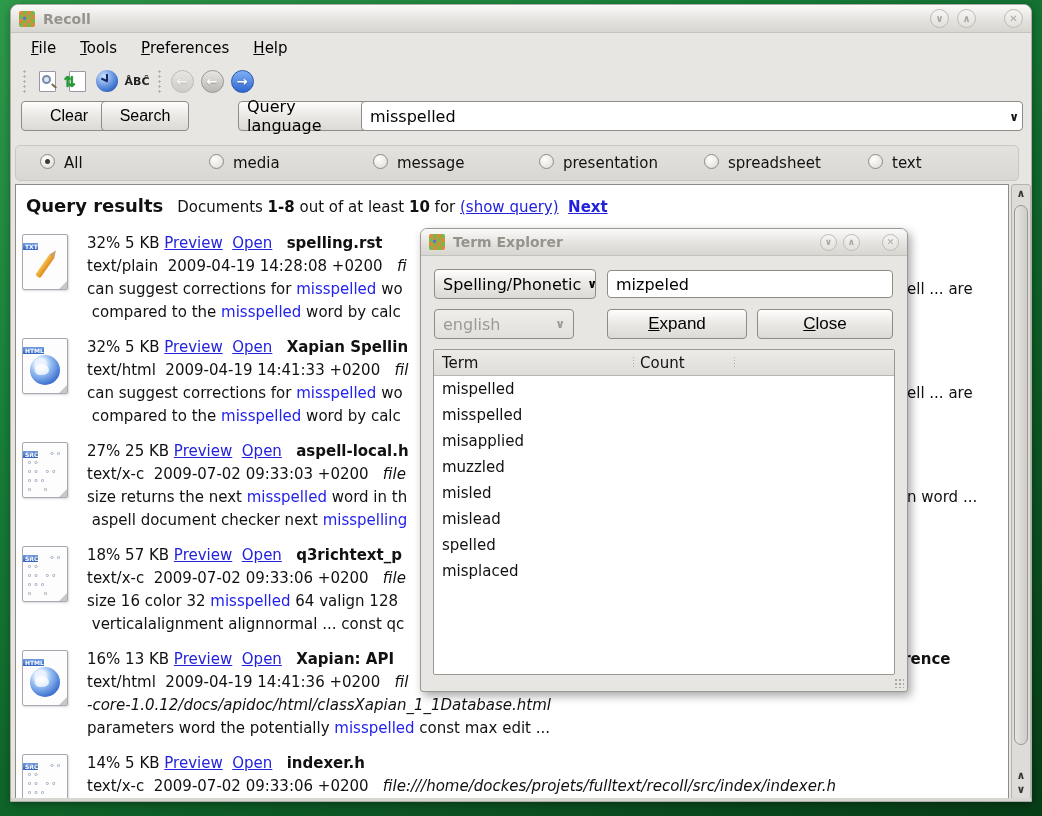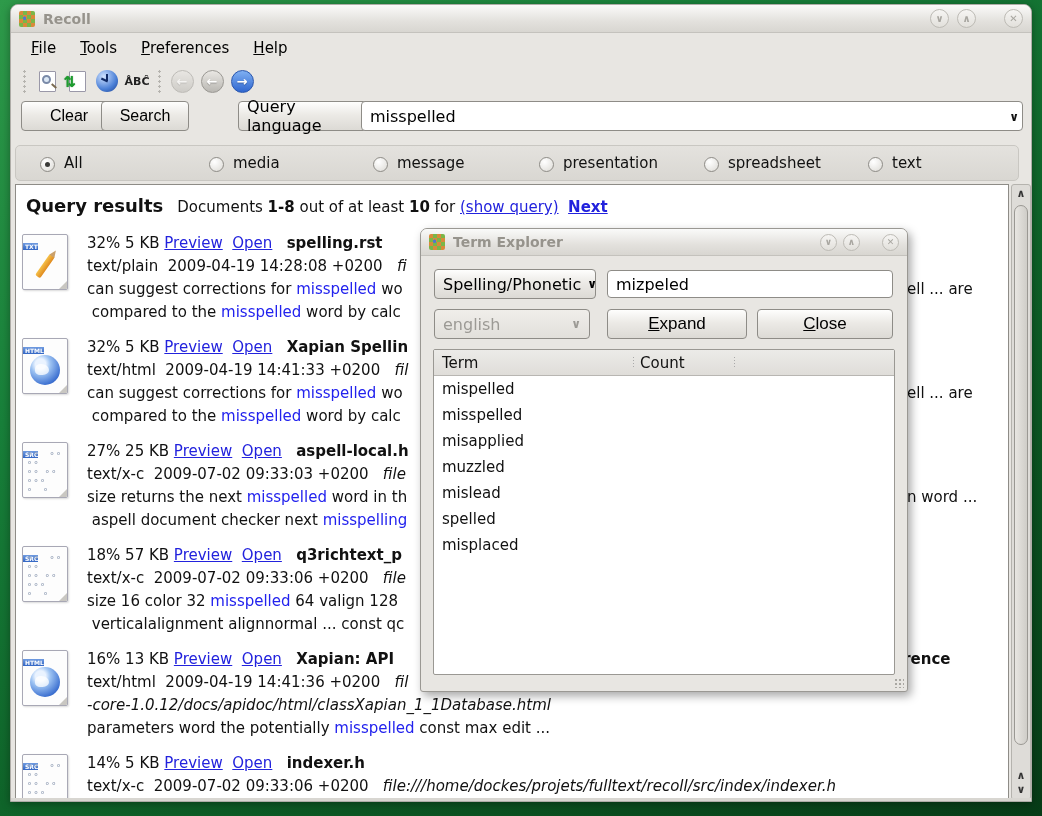--- a/index.html
+++ b/index.html
@@ -79,21 +79,21 @@
     position:absolute; left:350px; top:0; width:662px; height:30px;
     border:1px solid #8e8c87; border-radius:4px; background:#fff;
     font-size:16px; padding:0 24px 0 8px; font-family:inherit; color:#000;
   }
   .query-chev { position:absolute; right:12px; top:9px; font-size:12px; font-weight:bold; pointer-events:none; }
   
   .catbar {
     position:absolute; left:4px; top:140px; width:1004px; height:36px;
     background:linear-gradient(#e4e2de,#d9d7d2); border:1px solid #c9c7c2; border-radius:5px;
   }
-  .cat { position:absolute; top:8px; display:flex; align-items:flex-end; gap:9px; font-size:15px; }
+  .cat { position:absolute; top:8px; display:flex; align-items:flex-start; gap:9px; font-size:15px; }
   .radio { width:15px; height:15px; border-radius:50%; border:1px solid #8e8c87;
     background:radial-gradient(circle at 35% 30%,#fff,#dcdad5); position:relative; }
   .radio.on:after { content:""; position:absolute; left:4px; top:4px; width:5px; height:5px; border-radius:50%; background:#3a3a38; }
   
   .results {
     position:absolute; left:4px; top:179px; width:994px; height:616px;
     background:#fff; border:1px solid #8e8c87; overflow:hidden;
   }
   .reshead { position:absolute; left:10px; top:10px; white-space:pre; }
   .reshead .big { font-size:18px; font-weight:bold; margin-right:14px; }
@@ -130,21 +130,21 @@
   
   .dialog { position:absolute; left:420px; top:228px; width:488px; height:464px;
     background:#e8e6e2; border:1px solid #9a9893; border-radius:7px 7px 3px 3px;
     box-shadow:3px 4px 10px rgba(0,0,0,.35); }
   .dialog .titlebar { height:27px; border-radius:6px 6px 0 0; }
   .dialog .wbtn { width:17px; height:17px; line-height:15px; font-size:9px; margin-left:6px; }
   .dialog .wbtn.close { margin-left:22px; }
   #dlg-mode { position:absolute; left:13px; top:40px; width:162px; height:30px; font-size:16px; }
   .dlg-input { position:absolute; left:186px; top:41px; width:286px; height:28px;
     border:1px solid #8e8c87; border-radius:4px; background:#fff; font-size:16px; padding:0 8px; font-family:inherit; }
-  #dlg-lang { position:absolute; left:13px; top:80px; width:156px; height:30px; font-size:16px; }
+  #dlg-lang { position:absolute; left:13px; top:80px; width:140px; height:30px; font-size:16px; }
   .dlg-btn { position:absolute; top:80px; height:30px; font-size:17px; }
   #dlg-expand { left:186px; width:140px; }
   #dlg-close { left:336px; width:136px; }
   .dlg-btn u, .btn u { text-decoration:underline; }
   .termtable { position:absolute; left:12px; top:120px; width:462px; height:326px;
     border:1px solid #9a9893; border-radius:2px; background:#fff; overflow:hidden; }
   .thead { height:26px; background:linear-gradient(#ecebe8,#dfddd9); border-bottom:1px solid #b8b6b2;
     position:relative; font-size:15px; line-height:26px; }
   .thead .h1 { position:absolute; left:8px; }
   .thead .h2 { position:absolute; left:206px; }
@@ -352,19 +352,20 @@
       <span class="h1">Term</span>
       <span class="sep" style="left:199px"></span>
       <span class="h2">Count</span>
       <span class="sep" style="left:300px"></span>
     </div>
     <div id="termrows">
         <div class="trow">mispelled</div>
         <div class="trow">misspelled</div>
         <div class="trow">misapplied</div>
         <div class="trow">muzzled</div>
+        <div class="trow">misled</div>
         <div class="trow">mislead</div>
         <div class="trow">spelled</div>
         <div class="trow">misplaced</div>
       </div>
   </div>
   <div class="grip"></div>
 </div>
 
 </body></html>

